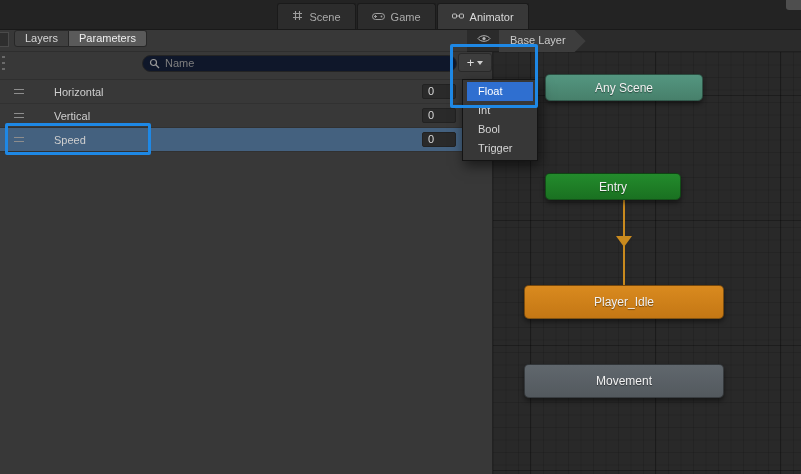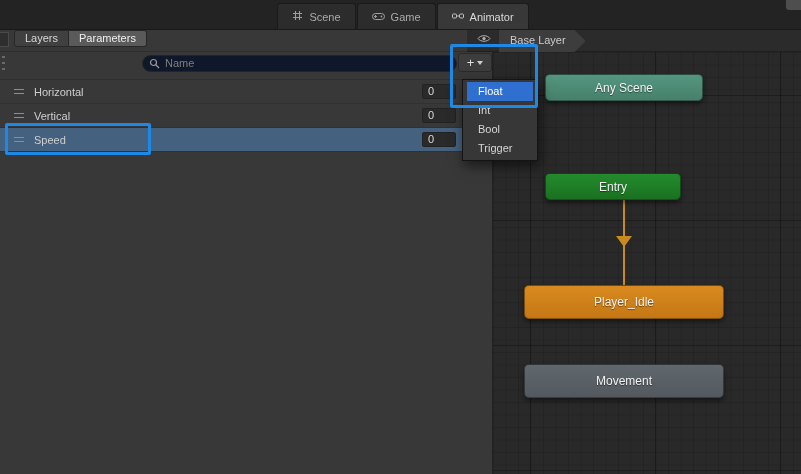--- a/index.html
+++ b/index.html
@@ -44,21 +44,21 @@
     border:1px solid #2a2a2a;border-radius:3px;display:flex;align-items:center;justify-content:center;
     gap:3px;color:#dedede;font-size:13px;line-height:13px;}
   .caret{width:0;height:0;border-left:3px solid transparent;border-right:3px solid transparent;
     border-top:4px solid #cfcfcf;}
   .rows{position:absolute;left:0;top:27px;width:493px;border-top:1px solid #2f2f2f;}
   .row{height:24px;display:flex;align-items:center;border-bottom:1px solid #313131;
     padding-left:14px;position:relative;background:#383838;}
   .row.selected{background:#44617f;}
   .handle{width:10px;height:5px;border-top:1px solid #8d8d8d;border-bottom:1px solid #8d8d8d;
     margin-right:10px;flex:none;}
-  .row-label{color:#cfcfcf;}
+  .row-label{color:#cfcfcf;margin-left:20px;}
   .row-value{position:absolute;right:37px;top:4px;width:34px;height:15px;background:#2a2a2a;
     border:1px solid #222222;border-radius:2px;color:#d8d8d8;line-height:13px;padding-left:5px;}
   
   .menu{position:absolute;left:462px;top:79px;width:76px;background:#373737;border:1px solid #141414;
     box-shadow:2px 5px 12px rgba(0,0,0,0.55);padding:2px 4px;z-index:20;}
   .menu-item{height:19px;line-height:19px;padding-left:11px;color:#d6d6d6;}
   .menu-item.hl{background:#2f6fd0;color:#ffffff;}
   
   .ann{position:absolute;border:3px solid #1e88e5;border-radius:2px;z-index:30;pointer-events:none;}
   .ann-speed{left:5px;top:123px;width:146px;height:32px;}

